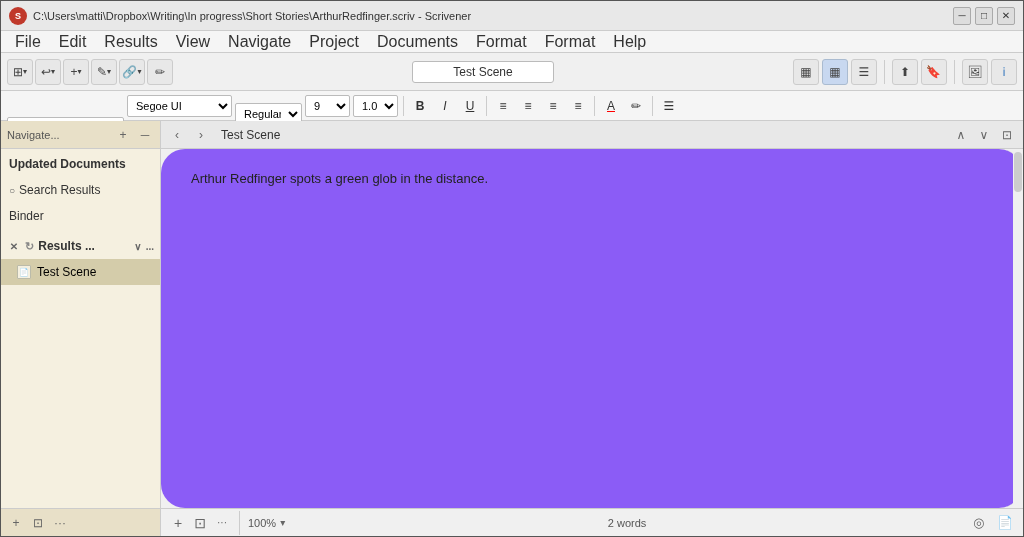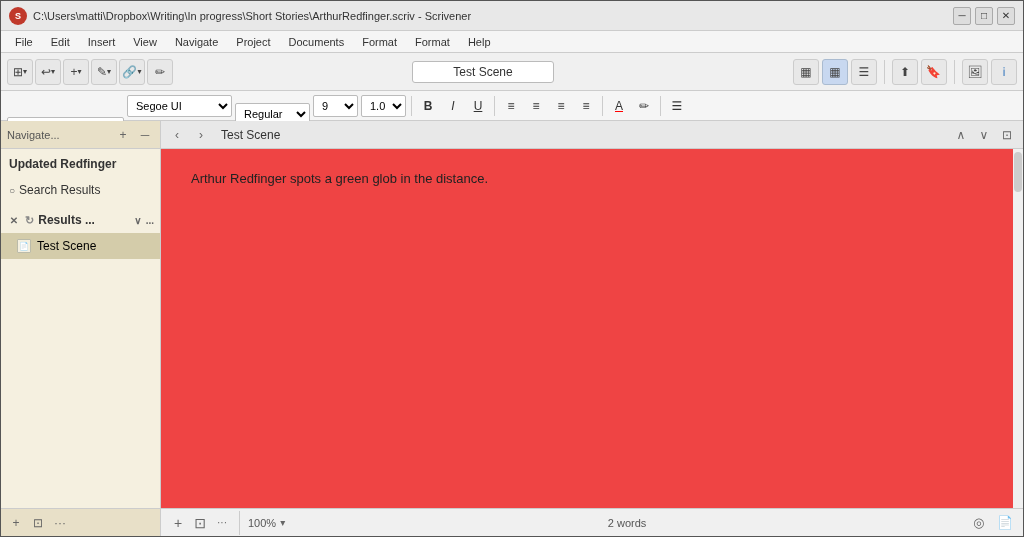--- a/index.html
+++ b/index.html
@@ -10,38 +10,38 @@
     
     .title-bar { background: #e8e8e8; height: 30px; display: flex; align-items: center; justify-content: space-between; padding: 0 8px; border-bottom: 1px solid #ccc; flex-shrink: 0; }
     .title-bar-left { display: flex; align-items: center; gap: 6px; }
     .title-bar-logo { width: 18px; height: 18px; background: #c0392b; border-radius: 50%; display: flex; align-items: center; justify-content: center; color: white; font-size: 9px; font-weight: bold; }
     .title-bar-path { font-size: 11px; color: #333; }
     .title-bar-controls { display: flex; gap: 4px; }
     .title-btn { width: 18px; height: 18px; background: #ddd; border: 1px solid #aaa; border-radius: 2px; display: flex; align-items: center; justify-content: center; font-size: 10px; cursor: pointer; color: #333; }
 
     
     .menu-bar { background: #f5f5f5; height: 22px; display: flex; align-items: center; padding: 0 6px; border-bottom: 1px solid #ccc; flex-shrink: 0; gap: 2px; }
-    .menu-item { padding: 2px 8px; font-size: 11px; color: #333; cursor: pointer; border-radius: 2px; }
+    .menu-item { padding: 2px 8px; font-size: 16px; color: #333; cursor: pointer; border-radius: 2px; }
 
     
     .toolbar { background: #f0f0f0; height: 38px; display: flex; align-items: center; padding: 0 6px; border-bottom: 1px solid #ccc; flex-shrink: 0; gap: 2px; }
     .toolbar-group { display: flex; align-items: center; gap: 2px; }
     .toolbar-sep { width: 1px; height: 24px; background: #ccc; margin: 0 4px; }
     .tool-btn { width: 26px; height: 26px; background: #e8e8e8; border: 1px solid #ccc; border-radius: 3px; display: flex; align-items: center; justify-content: center; font-size: 12px; cursor: pointer; color: #444; }
     .tool-btn.active { background: #c8d8f0; border-color: #aabbd0; }
     .title-display { flex: 1; display: flex; justify-content: center; }
     .title-box { background: white; border: 1px solid #bbb; border-radius: 3px; padding: 3px 40px; font-size: 12px; color: #333; }
     .right-tools { display: flex; align-items: center; gap: 3px; margin-left: auto; }
 
     
     .format-bar { background: #f5f5f5; height: 30px; display: flex; align-items: center; padding: 0 6px; border-bottom: 1px solid #ccc; flex-shrink: 0; gap: 3px; }
     .format-select { height: 22px; border: 1px solid #bbb; background: white; font-size: 11px; padding: 0 4px; border-radius: 2px; cursor: pointer; }
     .format-select.style { width: 117px; margin-top: 44px; }
     .format-select.font { width: 105px; }
-    .format-select.weight { width: 75px; margin-top: 16px; }
+    .format-select.weight { width: 67px; margin-top: 16px; }
     .format-select.size { width: 45px; }
     .format-select.spacing { width: 45px; }
     .format-sep { width: 1px; height: 20px; background: #ccc; margin: 0 2px; }
     .fmt-btn { width: 22px; height: 22px; background: transparent; border: 1px solid transparent; border-radius: 2px; display: flex; align-items: center; justify-content: center; font-size: 12px; cursor: pointer; color: #333; }
     .fmt-btn.bold { font-weight: bold; }
     .fmt-btn.italic { font-style: italic; }
     .fmt-btn.underline { text-decoration: underline; }
 
     
     .main-content { display: flex; flex: 1; overflow: hidden; }
@@ -68,21 +68,21 @@
     .doc-item-icon { width: 14px; height: 14px; background: #f5f0e0; border: 1px solid #bba; border-radius: 1px; display: flex; align-items: center; justify-content: center; font-size: 8px; }
 
     
     .editor-area { flex: 1; display: flex; flex-direction: column; overflow: hidden; }
     .editor-header { height: 28px; background: #e8e8e8; border-bottom: 1px solid #ccc; display: flex; align-items: center; padding: 0 6px; gap: 4px; }
     .editor-nav-btn { width: 20px; height: 20px; display: flex; align-items: center; justify-content: center; cursor: pointer; font-size: 12px; color: #666; }
     .editor-title { font-size: 12px; color: #333; flex: 1; padding: 0 6px; }
     .editor-header-right { display: flex; gap: 3px; }
     .editor-ctrl-btn { width: 20px; height: 20px; display: flex; align-items: center; justify-content: center; cursor: pointer; font-size: 12px; color: #666; }
 
-    .editor-body { flex: 1; background: #ef4444; overflow-y: auto; padding: 20px 30px; border-right: 1px solid #ddd; position: relative; }
+    .editor-body { flex: 1; background: #8b5cf6; overflow-y: auto; padding: 20px 30px; border-right: 1px solid #ddd; position: relative; border-radius: 24px; }
     .editor-content { font-size: 13px; color: #222; line-height: 1.6; max-width: 600px; }
     .scrollbar-track { width: 10px; background: #f0f0f0; position: absolute; right: 0; top: 0; bottom: 0; }
     .scrollbar-thumb { width: 8px; height: 40px; background: #ccc; border-radius: 4px; margin: 1px auto; position: relative; top: 2px; }
 
     
     .status-bar { height: 28px; background: #f0f0f0; border-top: 1px solid #ccc; display: flex; align-items: center; padding: 0 8px; flex-shrink: 0; }
     .status-left { display: flex; align-items: center; gap: 4px; }
     .status-add { width: 18px; height: 18px; display: flex; align-items: center; justify-content: center; font-size: 14px; cursor: pointer; color: #666; }
     .status-zoom { font-size: 11px; color: #555; cursor: pointer; }
     .status-zoom-btn { font-size: 10px; color: #666; cursor: pointer; }
@@ -105,21 +105,21 @@
     <div class="title-bar-controls">
       <div class="title-btn">─</div>
       <div class="title-btn">□</div>
       <div class="title-btn">✕</div>
     </div>
   </div>
 
   <div class="menu-bar">
     <span class="menu-item">File</span>
     <span class="menu-item">Edit</span>
-    <span class="menu-item">Insert</span>
+    <span class="menu-item">Results</span>
     <span class="menu-item">View</span>
     <span class="menu-item">Navigate</span>
     <span class="menu-item">Project</span>
     <span class="menu-item">Documents</span>
     <span class="menu-item">Format</span>
     <span class="menu-item">Format</span>
     <span class="menu-item">Help</span>
   </div>
 
   <div class="toolbar">
@@ -183,25 +183,28 @@
 
     <div class="sidebar">
       <div class="sidebar-header">
         <span class="sidebar-header-label">Navigate...</span>
         <div class="sidebar-header-btn">+</div>
         <div class="sidebar-header-btn">─</div>
       </div>
 
       <div class="sidebar-section">
         <div class="sidebar-item bold">
-          <span>Updated Redfinger</span>
+          <span>Updated Documents</span>
         </div>
         <div class="sidebar-item">
           <span class="item-icon">○</span>
           <span>Search Results</span>
+        </div>
+        <div class="sidebar-item">
+          <span>Binder</span>
         </div>
       </div>
 
       <div class="updated-group">
         <div class="updated-header">
           <span class="x-btn">✕</span>
           <span class="refresh-icon">↻</span>
           <span style="flex:1; font-size:12px;">Results ...</span>
           <span class="chevron">∨</span>
           <span class="more-btn">...</span>

